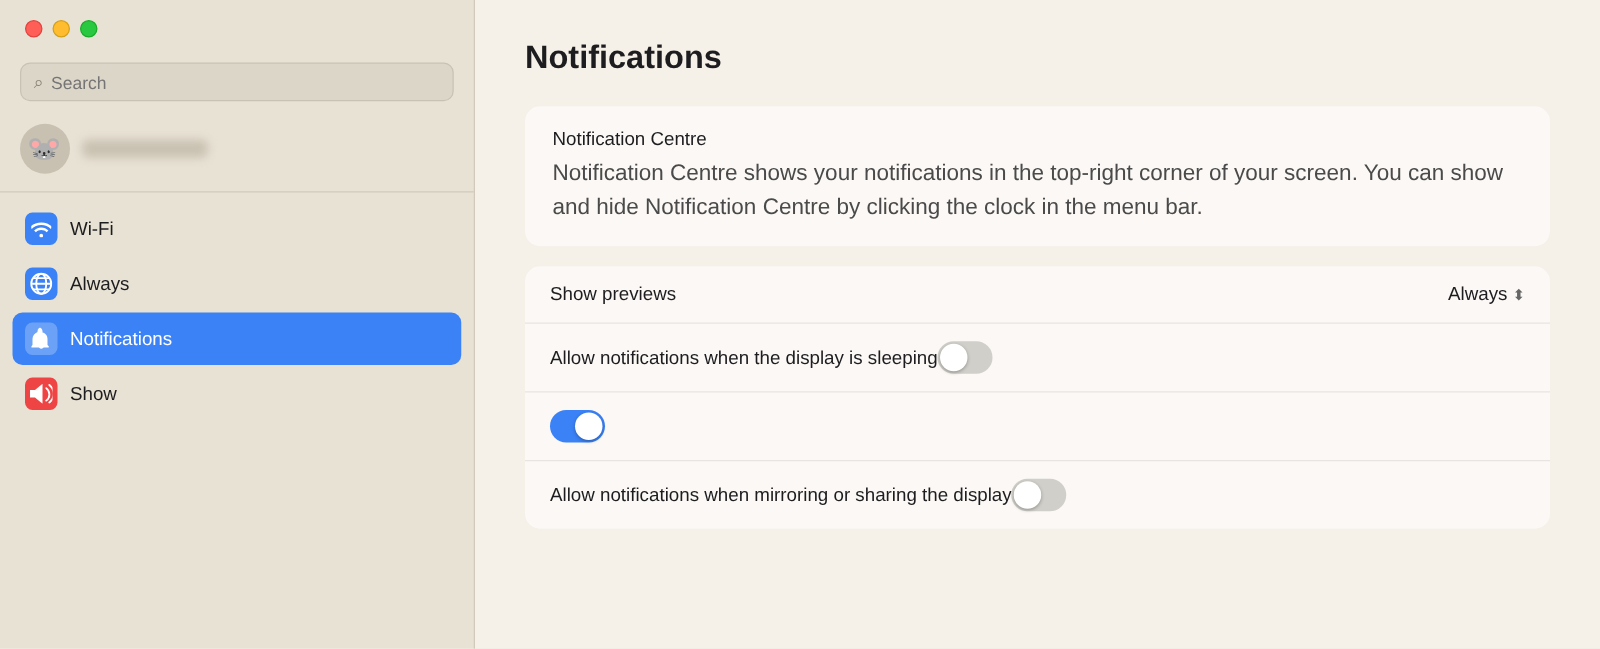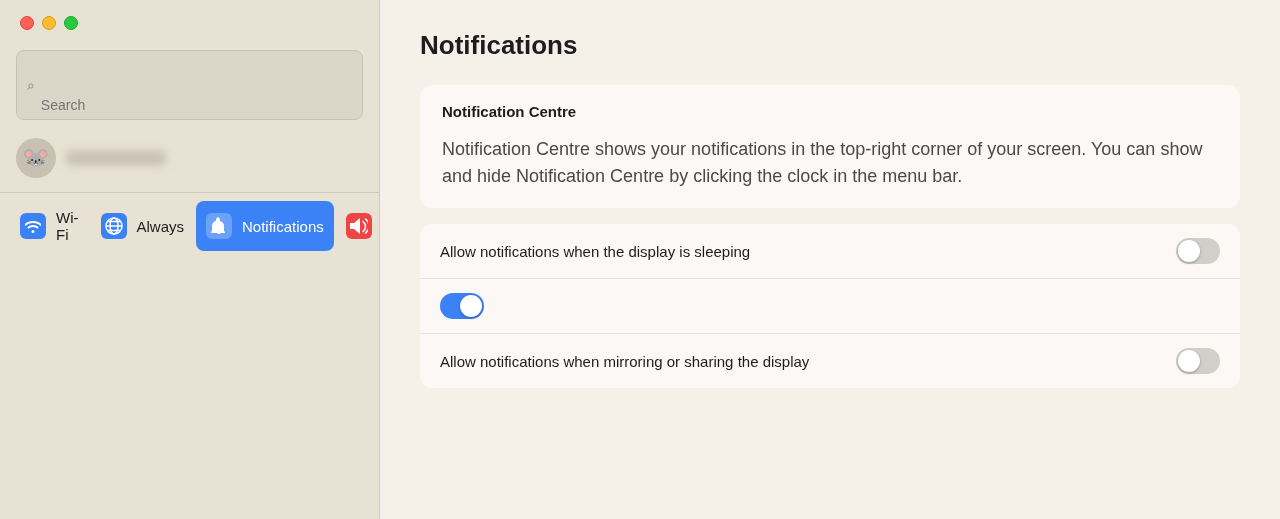--- a/index.html
+++ b/index.html
@@ -58,21 +58,20 @@
       font-size: 14px;
     }
 
     .search-input {
       background: transparent;
       border: none;
       outline: none;
       font-size: 14px;
       color: #8a8478;
       width: 100%;
-      margin-top: 40px;
     }
 
     .user-row {
       display: flex;
       align-items: center;
       padding: 4px 16px 12px 16px;
       gap: 10px;
     }
 
     .avatar {
@@ -96,21 +95,21 @@
     }
 
     .sidebar-divider {
       height: 1px;
       background: #d0c9bc;
       margin: 2px 0;
     }
 
     .sidebar-items {
       display: flex;
-      flex-direction: row;
+      flex-direction: column;
       padding: 6px 10px;
       gap: 2px;
     }
 
     .sidebar-item {
       display: flex;
       align-items: center;
       gap: 10px;
       padding: 8px 10px;
       border-radius: 8px;
@@ -162,42 +161,42 @@
 
     .section-card {
       background: rgba(255,255,255,0.55);
       border-radius: 12px;
       padding: 18px 22px;
       margin-bottom: 16px;
     }
 
     .notification-centre-title {
       font-size: 15px;
-      font-weight: 700;
-      color: #1d1d1f;
-      margin-bottom: 16px;
+      font-weight: 400;
+      color: #1d1d1f;
+      margin-bottom: 5px;
     }
 
     .notification-centre-desc {
       font-size: 18px;
       color: #4a4a4a;
       line-height: 1.5;
     }
 
     .settings-card {
       background: rgba(255,255,255,0.55);
       border-radius: 12px;
       overflow: hidden;
       margin-bottom: 16px;
     }
 
     .settings-row {
       display: flex;
       align-items: center;
-      justify-content: space-between;
+      justify-content: flex-start;
       padding: 14px 20px;
       border-bottom: 1px solid rgba(0,0,0,0.08);
       min-height: 52px;
     }
 
     .settings-row:last-child {
       border-bottom: none;
     }
 
     .settings-row-label {
@@ -339,20 +338,27 @@
 <div class="main-content">
   <h1 class="page-title">Notifications</h1>
 
   <div class="section-card">
     <div class="notification-centre-title">Notification Centre</div>
     <div class="notification-centre-desc">Notification Centre shows your notifications in the top-right corner of your screen. You can show and hide Notification Centre by clicking the clock in the menu bar.</div>
   </div>
 
   <div class="settings-card">
 
+    <div class="previews-row">
+      <span class="settings-row-label">Show previews</span>
+      <div class="previews-select">
+        <span>Always</span>
+        <span class="select-arrows">⬍</span>
+      </div>
+    </div>
 
     <div class="settings-row">
       <span class="settings-row-label">Allow notifications when the display is sleeping</span>
       <div class="toggle off">
         <div class="toggle-knob"></div>
       </div>
     </div>
 
     <div class="settings-row">
       <div class="toggle on">

